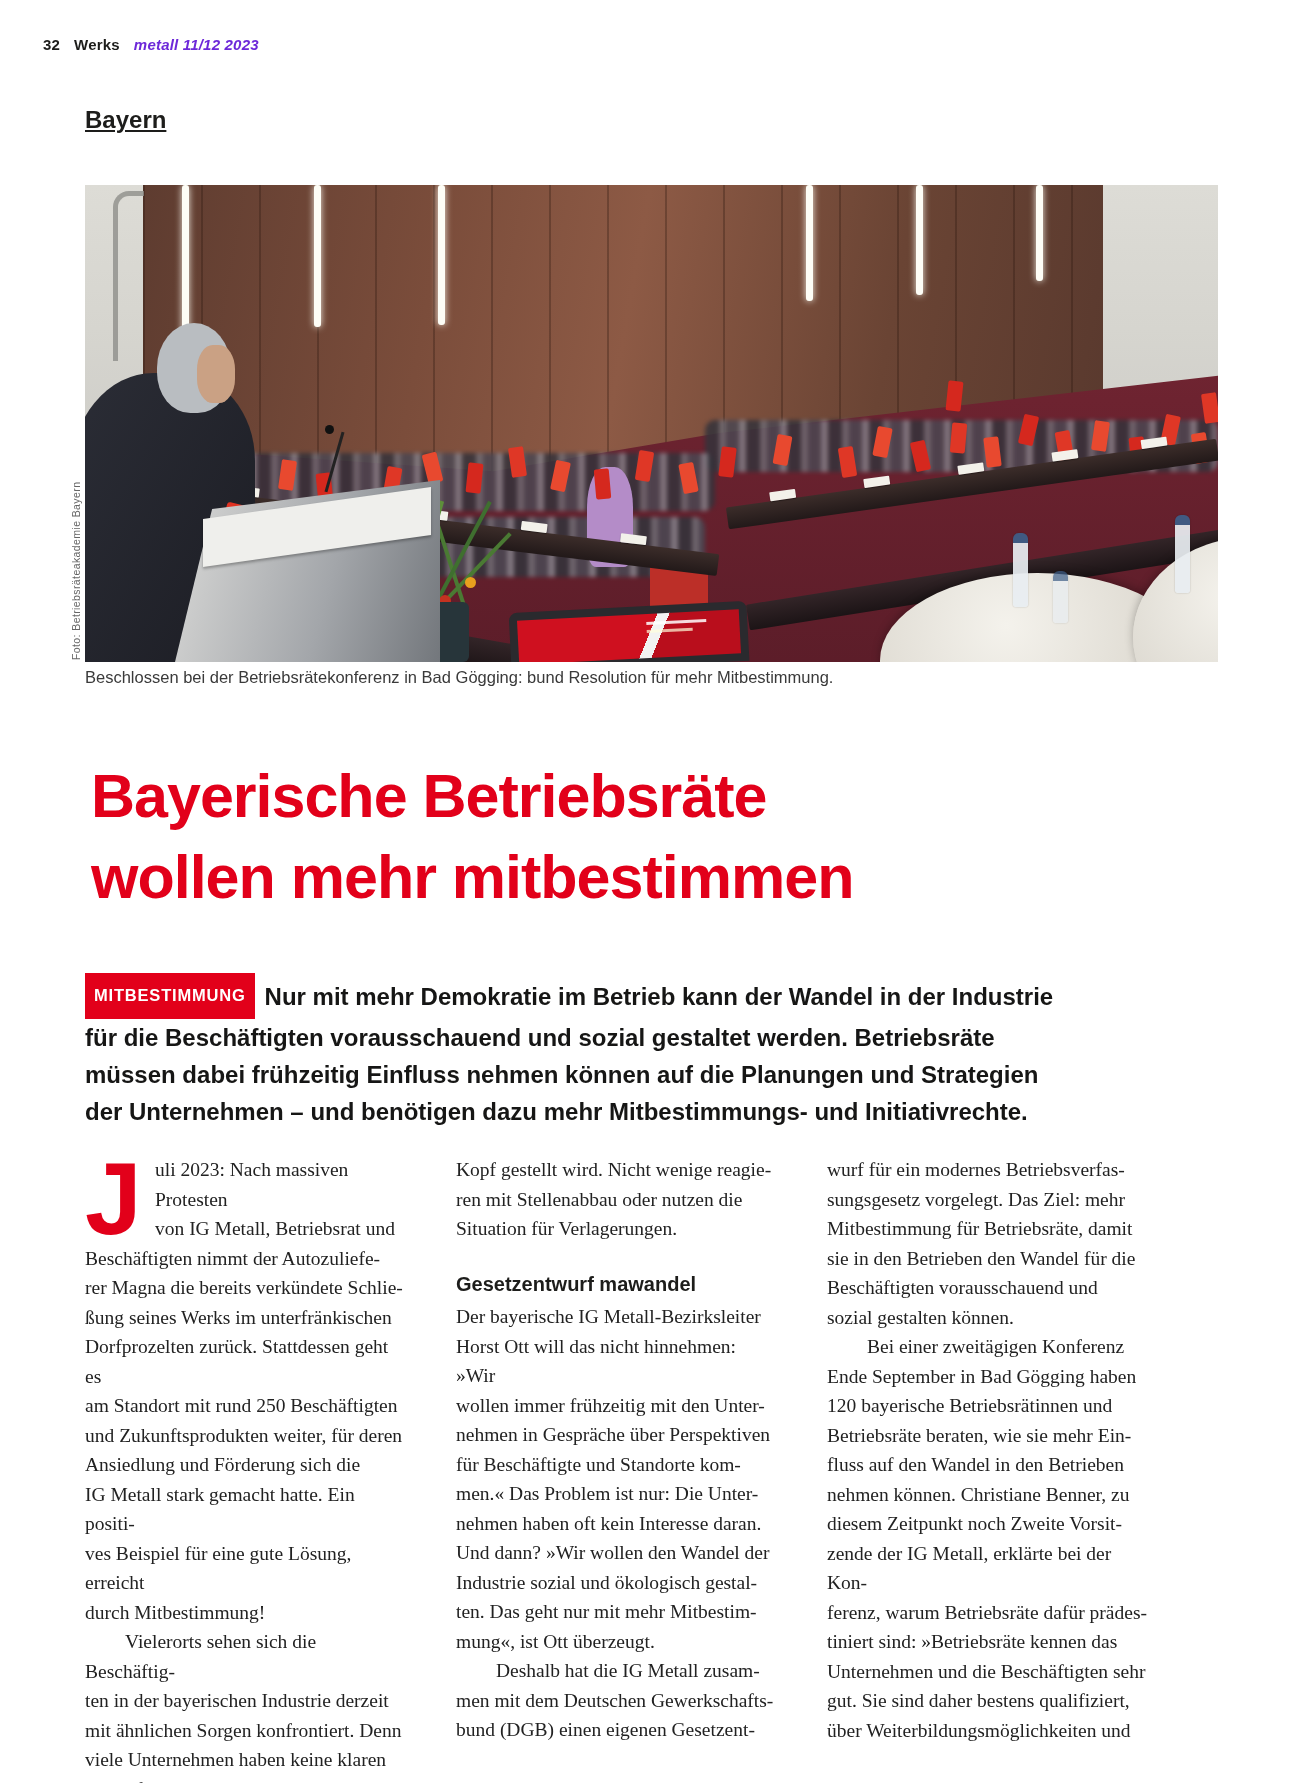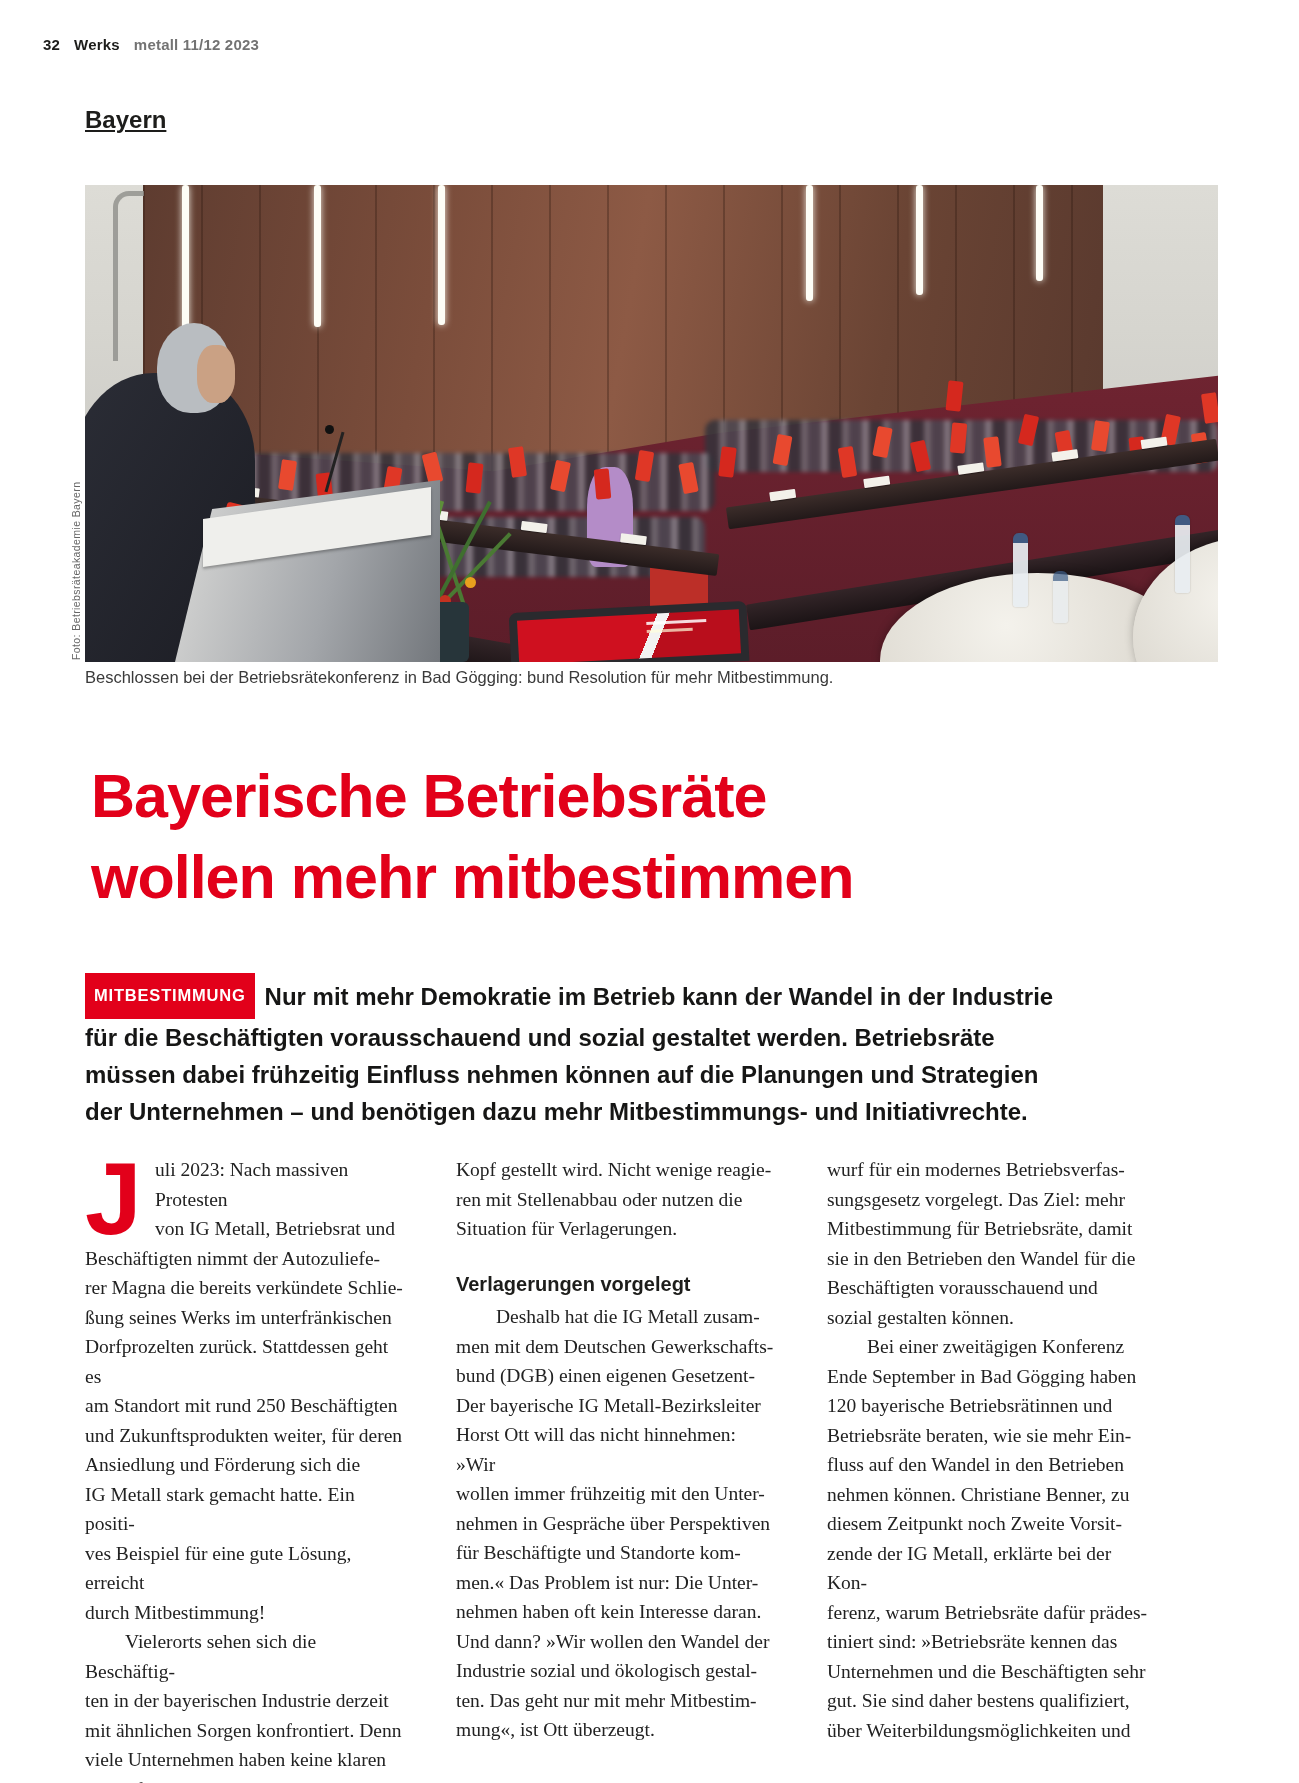--- a/index.html
+++ b/index.html
@@ -3,21 +3,21 @@
 <meta charset="utf-8">
 <style>
   html,body{margin:0;padding:0;background:#ffffff;}
   .page{position:relative;width:1299px;height:1783px;background:#fff;overflow:hidden;
         font-family:"Liberation Sans",sans-serif;color:#1d1d1b;}
   .abs{position:absolute;}
   .pre{white-space:pre-line;}
 
   
   .folio{top:36px;left:43px;font-size:15px;font-weight:bold;letter-spacing:.2px;}
-  .folio .issue{color:#737373;}
+  .folio .issue{color:#6d28d9;font-style:italic;}
   .folio span{margin-right:14px;}
   .region{top:106px;left:85px;font-size:24px;font-weight:bold;text-decoration:underline;}
 
   
   .photo{top:185px;left:85px;width:1133px;height:477px;overflow:hidden;
          background:linear-gradient(180deg,#dddcd6 0%,#d6d5cf 30%,#cfcec9 55%,#c6c5c0 100%);}
   .photo *{position:absolute;}
   .credit{top:660px;left:70px;transform:rotate(-90deg);transform-origin:0 0;
           font-size:10.5px;color:#666;letter-spacing:.4px;white-space:nowrap;}
   .caption{top:668px;left:85px;font-size:16.5px;color:#3a3a3a;}
@@ -206,35 +206,35 @@
 mit ähnlichen Sorgen konfrontiert. Denn
 viele Unternehmen haben keine klaren
 Zukunftskonzepte, wie sie sich aufstellen
 wollen in einer Industrie, die durch Kli-
 mawandel und Digitalisierung auf den</p>
     </div>
     <div>
       <p class="pre">Kopf gestellt wird. Nicht wenige reagie-
 ren mit Stellenabbau oder nutzen die
 Situation für Verlagerungen.</p>
-      <p class="subhead">Verlagerungen vorgelegt</p>
-      <p class="pre indent">Deshalb hat die IG Metall zusam-
-men mit dem Deutschen Gewerkschafts-
-bund (DGB) einen eigenen Gesetzent-</p>
+      <p class="subhead">Gesetzentwurf mawandel</p>
       <p class="pre">Der bayerische IG Metall-Bezirksleiter
 Horst Ott will das nicht hinnehmen: »Wir
 wollen immer frühzeitig mit den Unter-
 nehmen in Gespräche über Perspektiven
 für Beschäftigte und Standorte kom-
 men.« Das Problem ist nur: Die Unter-
 nehmen haben oft kein Interesse daran.
 Und dann? »Wir wollen den Wandel der
 Industrie sozial und ökologisch gestal-
 ten. Das geht nur mit mehr Mitbestim-
 mung«, ist Ott überzeugt.</p>
+      <p class="pre indent">Deshalb hat die IG Metall zusam-
+men mit dem Deutschen Gewerkschafts-
+bund (DGB) einen eigenen Gesetzent-</p>
     </div>
     <div>
       <p class="pre">wurf für ein modernes Betriebsverfas-
 sungsgesetz vorgelegt. Das Ziel: mehr
 Mitbestimmung für Betriebsräte, damit
 sie in den Betrieben den Wandel für die
 Beschäftigten vorausschauend und
 sozial gestalten können.</p>
       <p class="pre indent">Bei einer zweitägigen Konferenz
 Ende September in Bad Gögging haben

